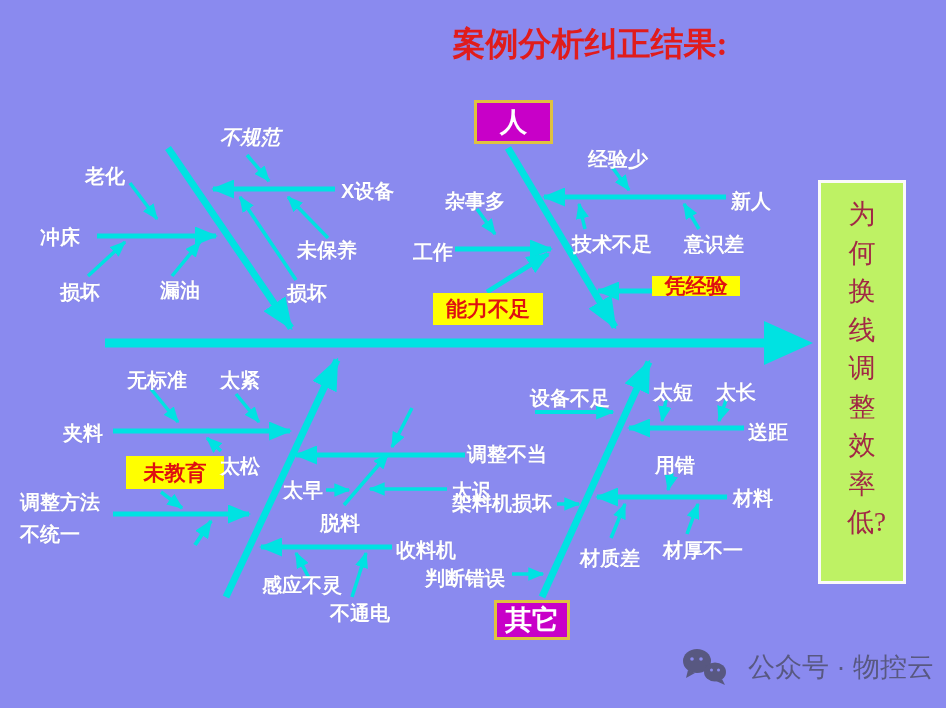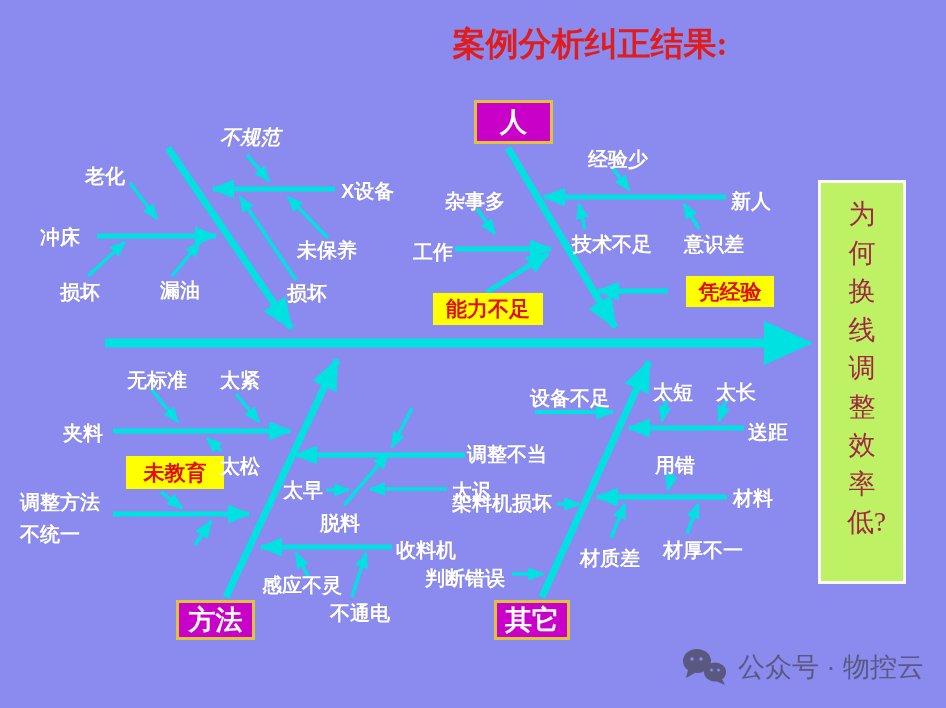--- a/index.html
+++ b/index.html
@@ -39,21 +39,21 @@
     display:flex;justify-content:center;
   }
   .problem-text{
     width:30px;margin-top:12px;
     font-family:"Liberation Serif", serif;
     font-size:27px;line-height:38.5px;font-weight:500;
     color:#a12845;word-break:break-all;text-align:center;
   }
   .watermark{
     position:absolute;left:682px;top:648px;
-    display:flex;align-items:center;gap:10px;
+    display:flex;align-items:center;gap:20px;
     color:#50506e;opacity:.85;
   }
   .watermark-text{font-size:27px;font-weight:500;white-space:nowrap;}
 </style>
 </head>
 <body>
 
 <div id="stage">
 
   <svg id="bones" width="946" height="708" viewBox="0 0 946 708">
@@ -115,25 +115,24 @@
       <line x1="672" y1="473" x2="668" y2="490" stroke-width="3.5" marker-end="url(#ah)"></line>
       <line x1="557" y1="504" x2="579" y2="504" stroke-width="3.5" marker-end="url(#ah)"></line>
       <line x1="611" y1="538" x2="625" y2="504" stroke-width="3.5" marker-end="url(#ah)"></line>
       <line x1="687" y1="534" x2="698" y2="504" stroke-width="3.5" marker-end="url(#ah)"></line>
     </g>
   </svg>
 
   <div class="title">案例分析纠正结果:</div>
 
   <div class="catbox" style="left:474px;top:100px;width:79px;height:44px;">人</div>
-  <div class="catbox" style="left:176px;top:600px;width:79px;height:40px;">方法</div>
   <div class="catbox" style="left:494px;top:600px;width:76px;height:40px;">其它</div>
 
   <div class="hibox" style="left:433px;top:293px;width:110px;height:32px;">能力不足</div>
-  <div class="hibox" style="left:686px;top:276px;width:88px;height:31px;">凭经验</div>
+  <div class="hibox" style="left:652px;top:276px;width:88px;height:20px;">凭经验</div>
   <div class="hibox" style="left:126px;top:456px;width:98px;height:33px;">未教育</div>
 
   <div class="cause" style="left:85px;top:163px;">老化</div>
   <div class="cause" style="left:40px;top:224px;">冲床</div>
   <div class="cause" style="left:60px;top:279px;">损坏</div>
   <div class="cause" style="left:140px;top:277px;margin-left:20px;">漏油</div>
   <div class="cause" style="left:220px;top:124px;font-style:italic;">不规范</div>
   <div class="cause" style="left:341px;top:178px;">X设备</div>
   <div class="cause" style="left:297px;top:237px;">未保养</div>
   <div class="cause" style="left:287px;top:280px;">损坏</div>

